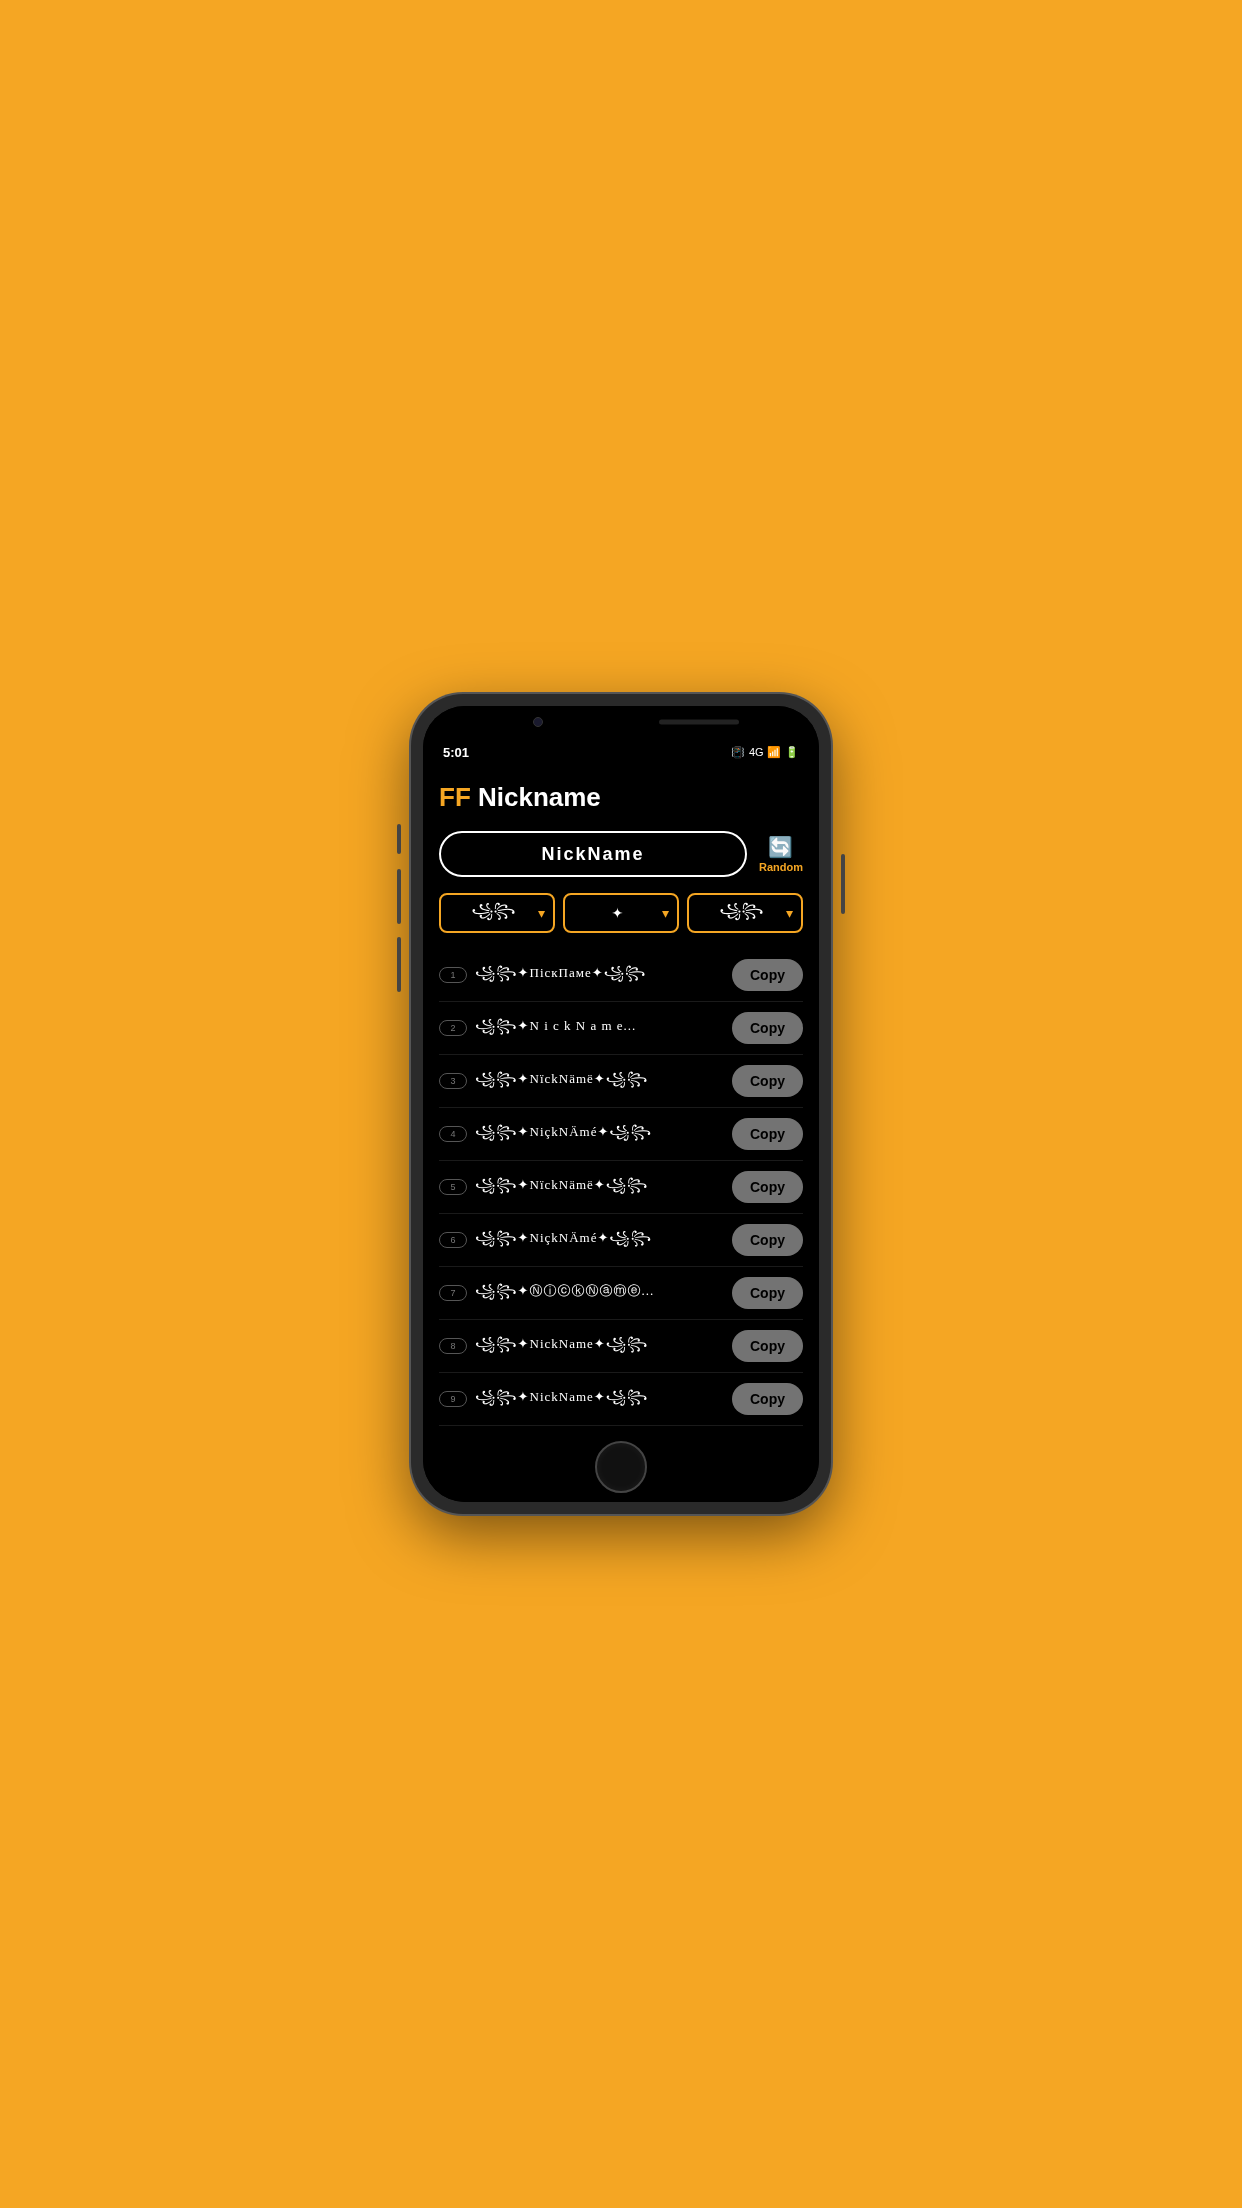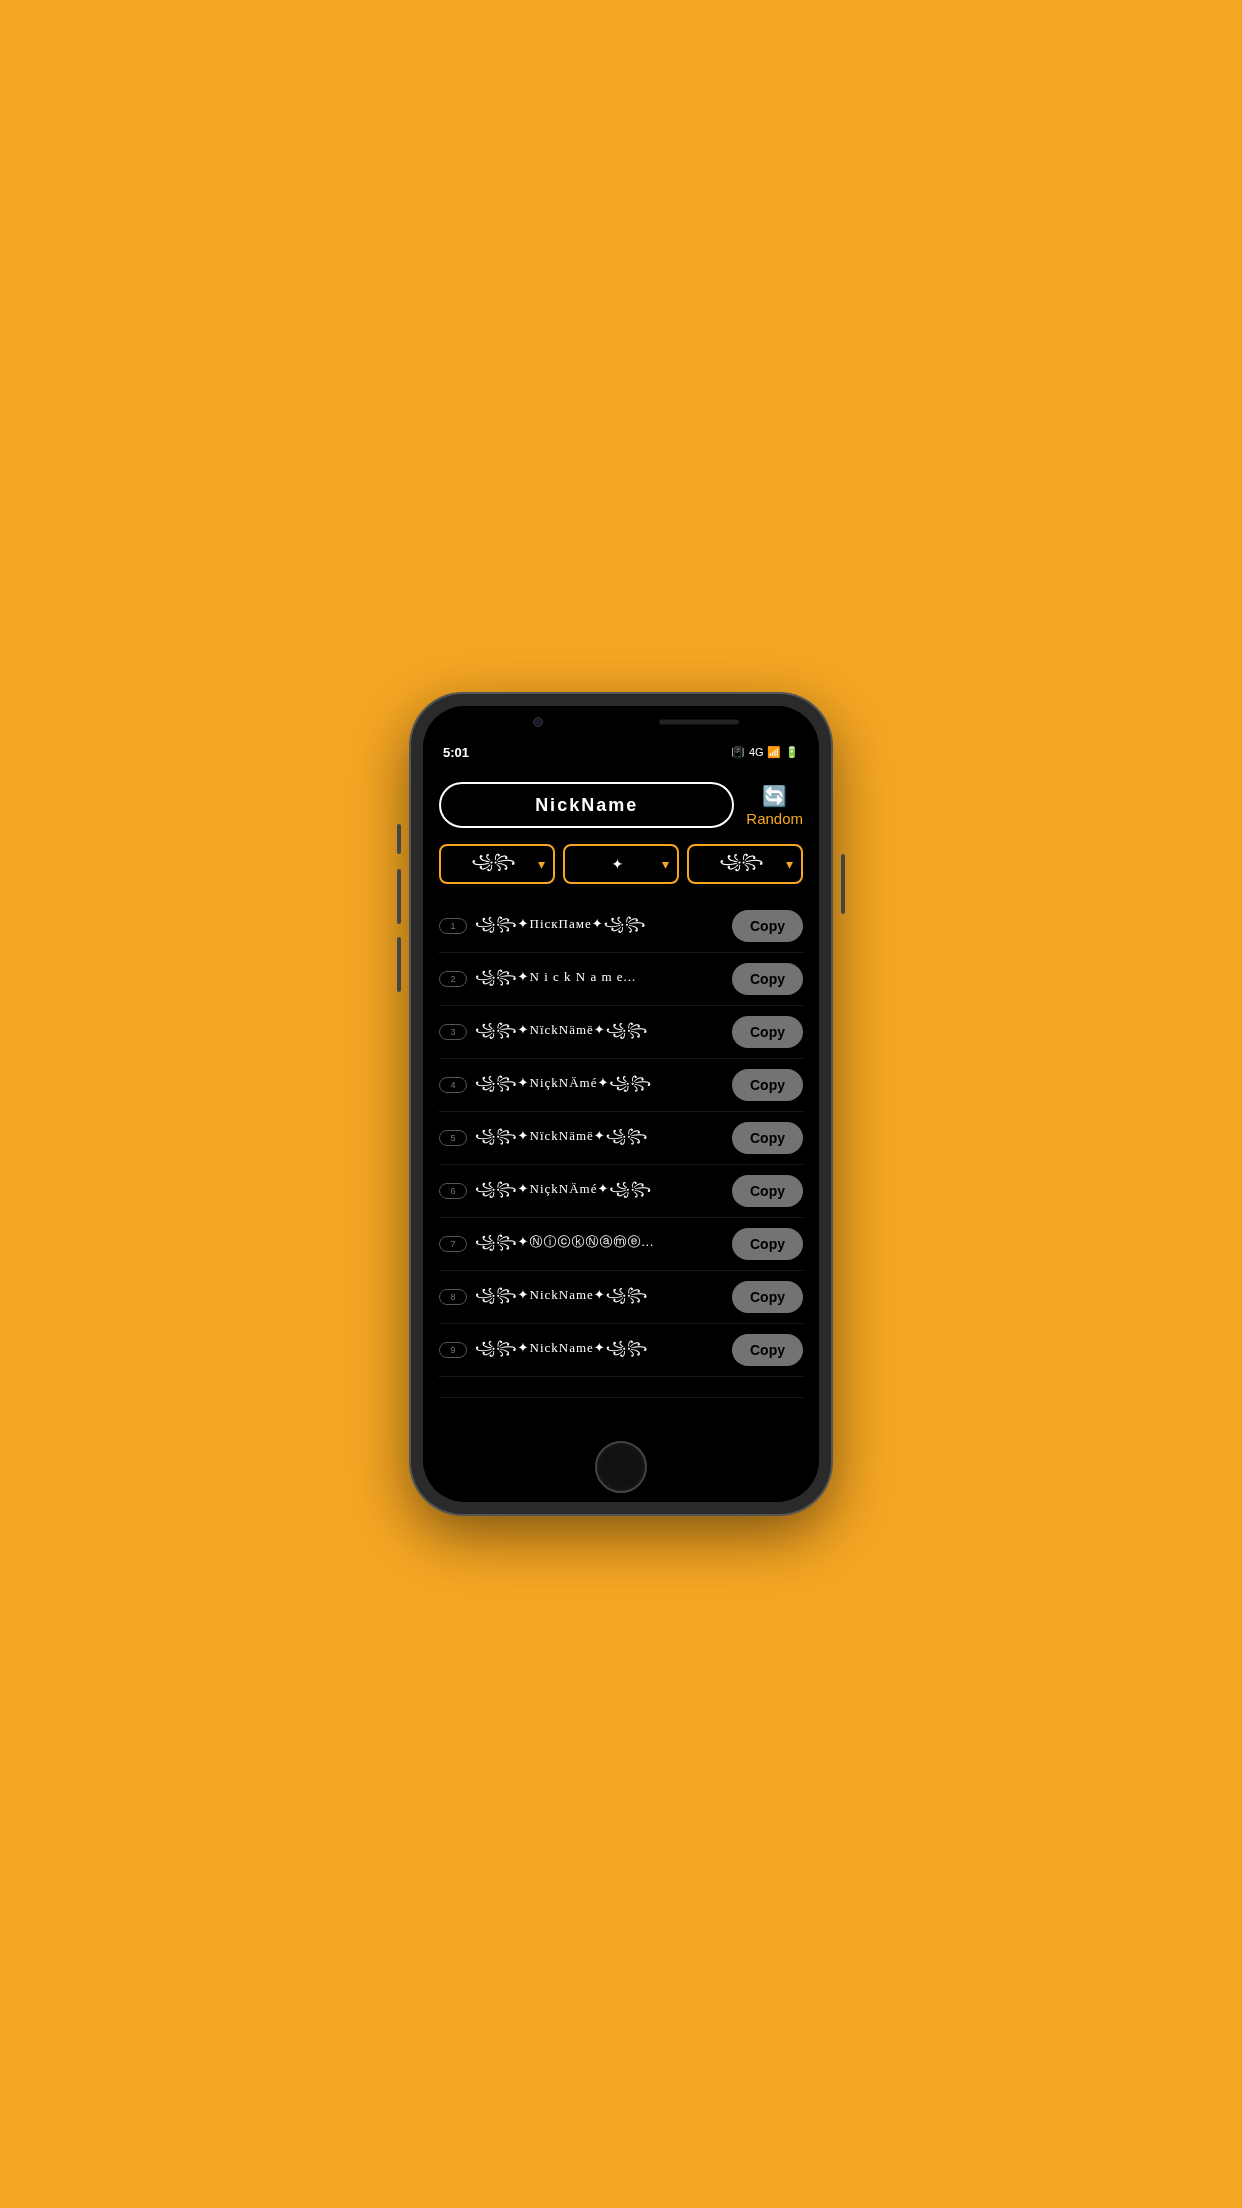--- a/index.html
+++ b/index.html
@@ -161,22 +161,22 @@
       cursor: pointer;
     }
 
     .random-icon {
       color: #F5A623;
       font-size: 20px;
     }
 
     .random-label {
       color: #F5A623;
-      font-size: 15px;
-      font-weight: 400;
+      font-size: 11px;
+      font-weight: 700;
     }
 
     
     .filter-row {
       display: flex;
       gap: 8px;
       margin-bottom: 16px;
     }
 
     .filter-dropdown {
@@ -340,20 +340,25 @@
       <div class="status-icons">
         <span>📳</span>
         <span>4G</span>
         <span>📶</span>
         <span>🔋</span>
       </div>
     </div>
 
     <div class="app-content">
 
+      <div class="app-header">
+        <div class="app-title">
+          <span class="ff">FF</span><span class="nickname"> Nickname</span>
+        </div>
+      </div>
 
       <div class="nickname-row">
         <div class="nickname-input-box">
           <span>NickName</span>
         </div>
         <div class="random-btn">
           <span class="random-icon">🔄</span>
           <span class="random-label">Random</span>
         </div>
       </div>

